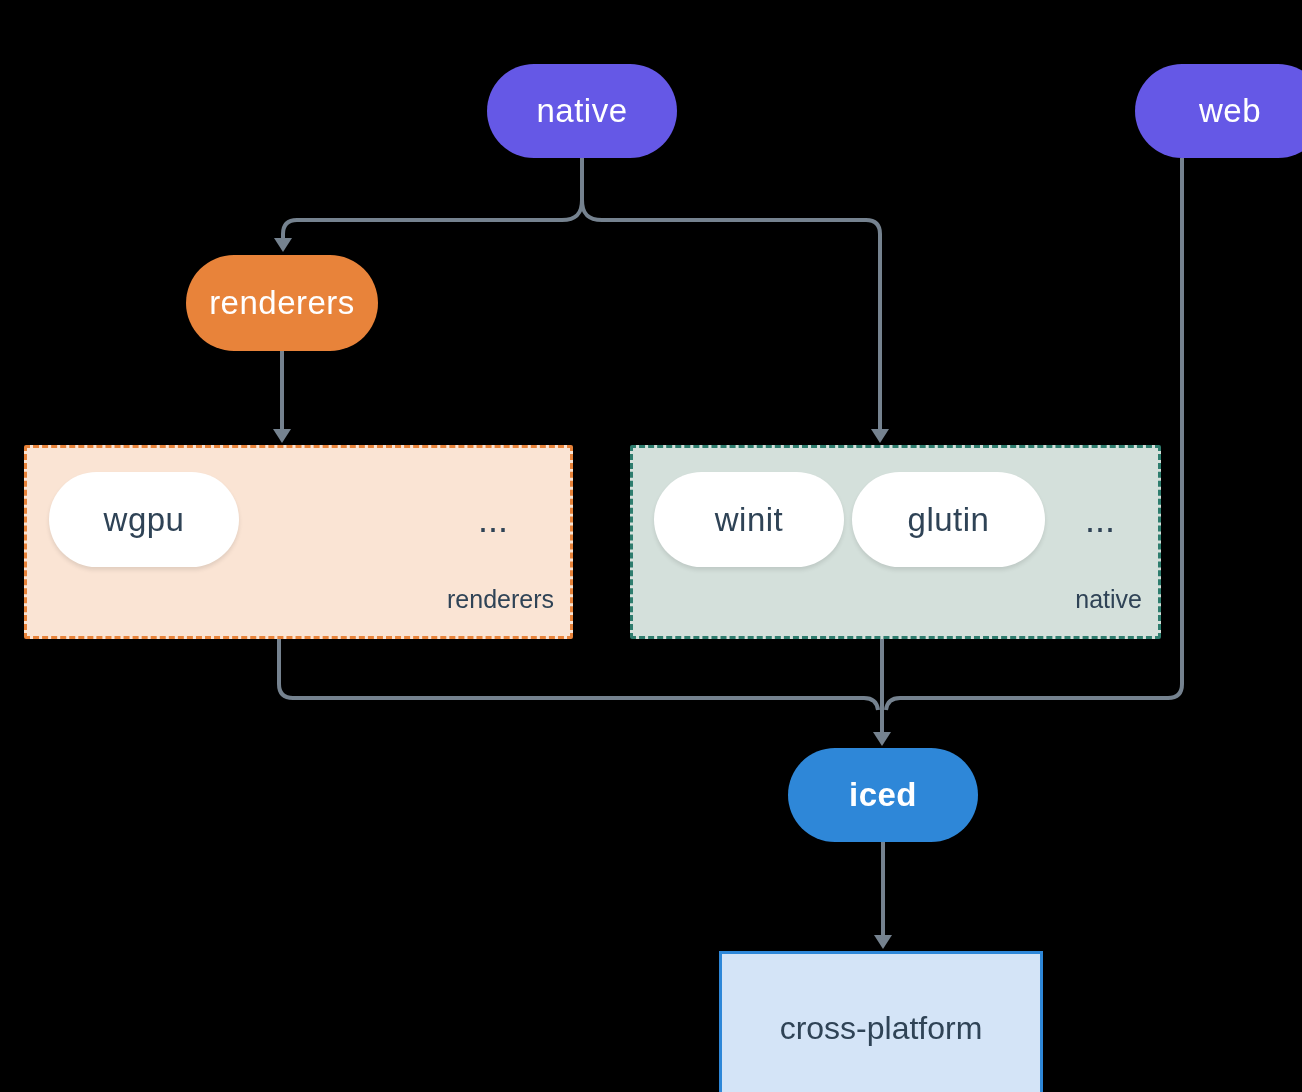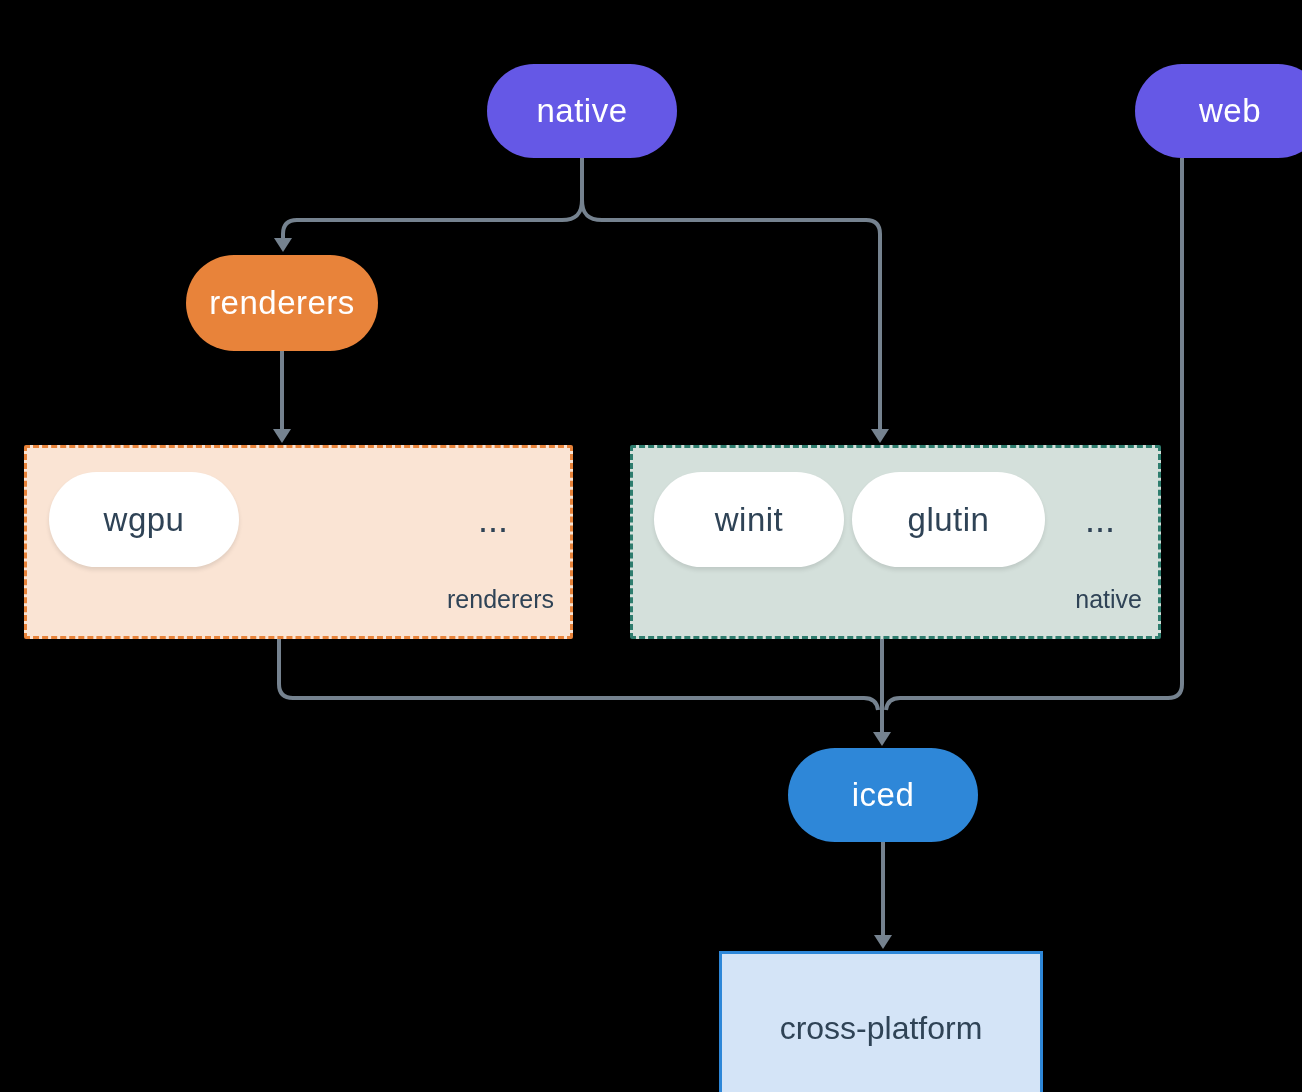--- a/index.html
+++ b/index.html
@@ -117,21 +117,21 @@
     <div class="pill pill-white" style="left:21px;top:24px;width:190px;height:95px;">
       <span>winit</span>
     </div>
     <div class="pill pill-white" style="left:219px;top:24px;width:193px;height:95px;">
       <span>glutin</span>
     </div>
     <div class="ellipsis" style="left:445px;">...</div>
     <div class="group-label">native</div>
   </div>
 
-  <div class="pill pill-iced" style="left:788px;top:708px;width:190px;height:94px;">
+  <div class="pill pill-iced" style="left:788px;top:708px;width:190px;height:94px;font-weight:bold;">
     <span>iced</span>
   </div>
 
   <div class="appbox">
     <span>cross-platform</span>
   </div>
 
 </div>
 
 </body></html>

